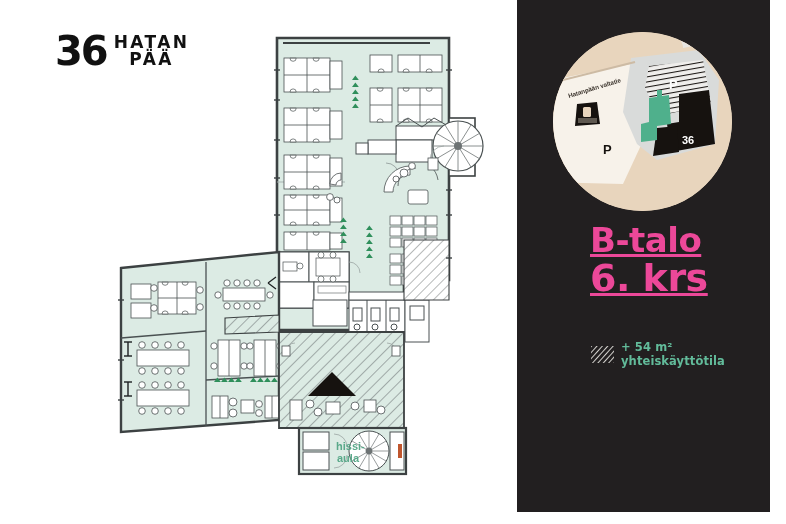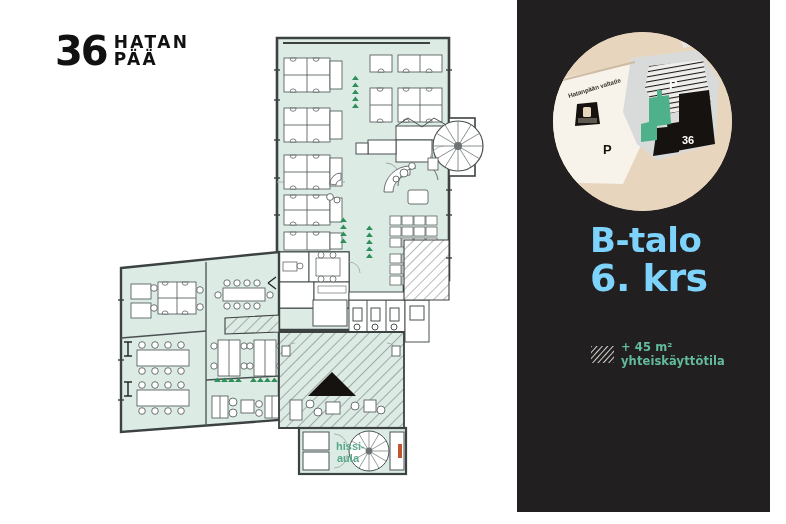--- a/index.html
+++ b/index.html
@@ -4,35 +4,35 @@
 <style>
   html,body{margin:0;padding:0;background:#ffffff;}
   body{width:786px;height:524px;overflow:hidden;font-family:"Liberation Sans",sans-serif;position:relative;}
 
   
   #sheet{position:absolute;left:0;top:0;width:517px;height:524px;background:#ffffff;}
 
   
   #logo{position:absolute;left:55px;top:34px;display:flex;align-items:center;gap:7px;}
   #logo .num{font-size:40px;font-weight:700;letter-spacing:-2px;color:#111;line-height:.85;font-family:"DejaVu Sans",sans-serif;}
-  #logo .wordmark{display:flex;flex-direction:column;line-height:1.02;}
+  #logo .wordmark{display:flex;flex-direction:column;line-height:1.02;align-items:center;}
   #logo .wordmark span{font-size:17px;font-weight:700;letter-spacing:2.4px;color:#111;font-family:"DejaVu Sans",sans-serif;}
 
   #planwrap{position:absolute;left:0;top:0;width:517px;height:372px;}
   svg.plan{display:block;}
 
   
   #panel{position:absolute;left:517px;top:0;width:253px;height:512px;background:#221f20;overflow:hidden;}
 
   
   #sitemap{position:absolute;left:36px;top:32px;width:179px;height:179px;border-radius:50%;overflow:hidden;background:#e8d5bd;}
   #sitemap svg{display:block;}
 
   
-  #headline{position:absolute;left:73px;top:222px;width:190px;color:#7dd3fc;}
+  #headline{position:absolute;left:73px;top:222px;width:190px;color:#ec4899;text-decoration:underline;}
   #headline .l1{font-size:34px;font-weight:700;line-height:1.06;letter-spacing:-0.5px;font-family:"DejaVu Sans",sans-serif;}
   #headline .l2{font-size:38px;font-weight:700;line-height:1.06;letter-spacing:-0.5px;font-family:"DejaVu Sans",sans-serif;}
   #headline .l3{font-size:34px;font-weight:700;line-height:1.06;letter-spacing:-0.5px;font-family:"DejaVu Sans",sans-serif;}
 
   #legend{position:absolute;left:74px;top:340px;display:flex;align-items:center;gap:7px;}
   #legend .swatch{width:23px;height:17px;}
   #legend .txt{font-size:11.5px;font-weight:700;color:#62bb9a;letter-spacing:.1px;font-family:"DejaVu Sans",sans-serif;}
 </style>
 </head>
 <body>
@@ -536,15 +536,15 @@
       <svg width="23" height="17" viewBox="0 0 23 17" xmlns="http://www.w3.org/2000/svg">
         <defs>
           <pattern id="legendhatch" width="4" height="4" patternTransform="rotate(42)" patternUnits="userSpaceOnUse">
             <rect width="4" height="4" fill="#221f20"></rect>
             <line x1="0" y1="0" x2="0" y2="4" stroke="#e9e7e2" stroke-width="1.8"></line>
           </pattern>
         </defs>
         <rect width="23" height="17" fill="url(#legendhatch)"></rect>
       </svg>
     </div>
-    <div class="txt">+ 45 m² yhteiskäyttötila</div>
+    <div class="txt">+ 54 m² yhteiskäyttötila</div>
   </div>
 </div>
 
 </body></html>

